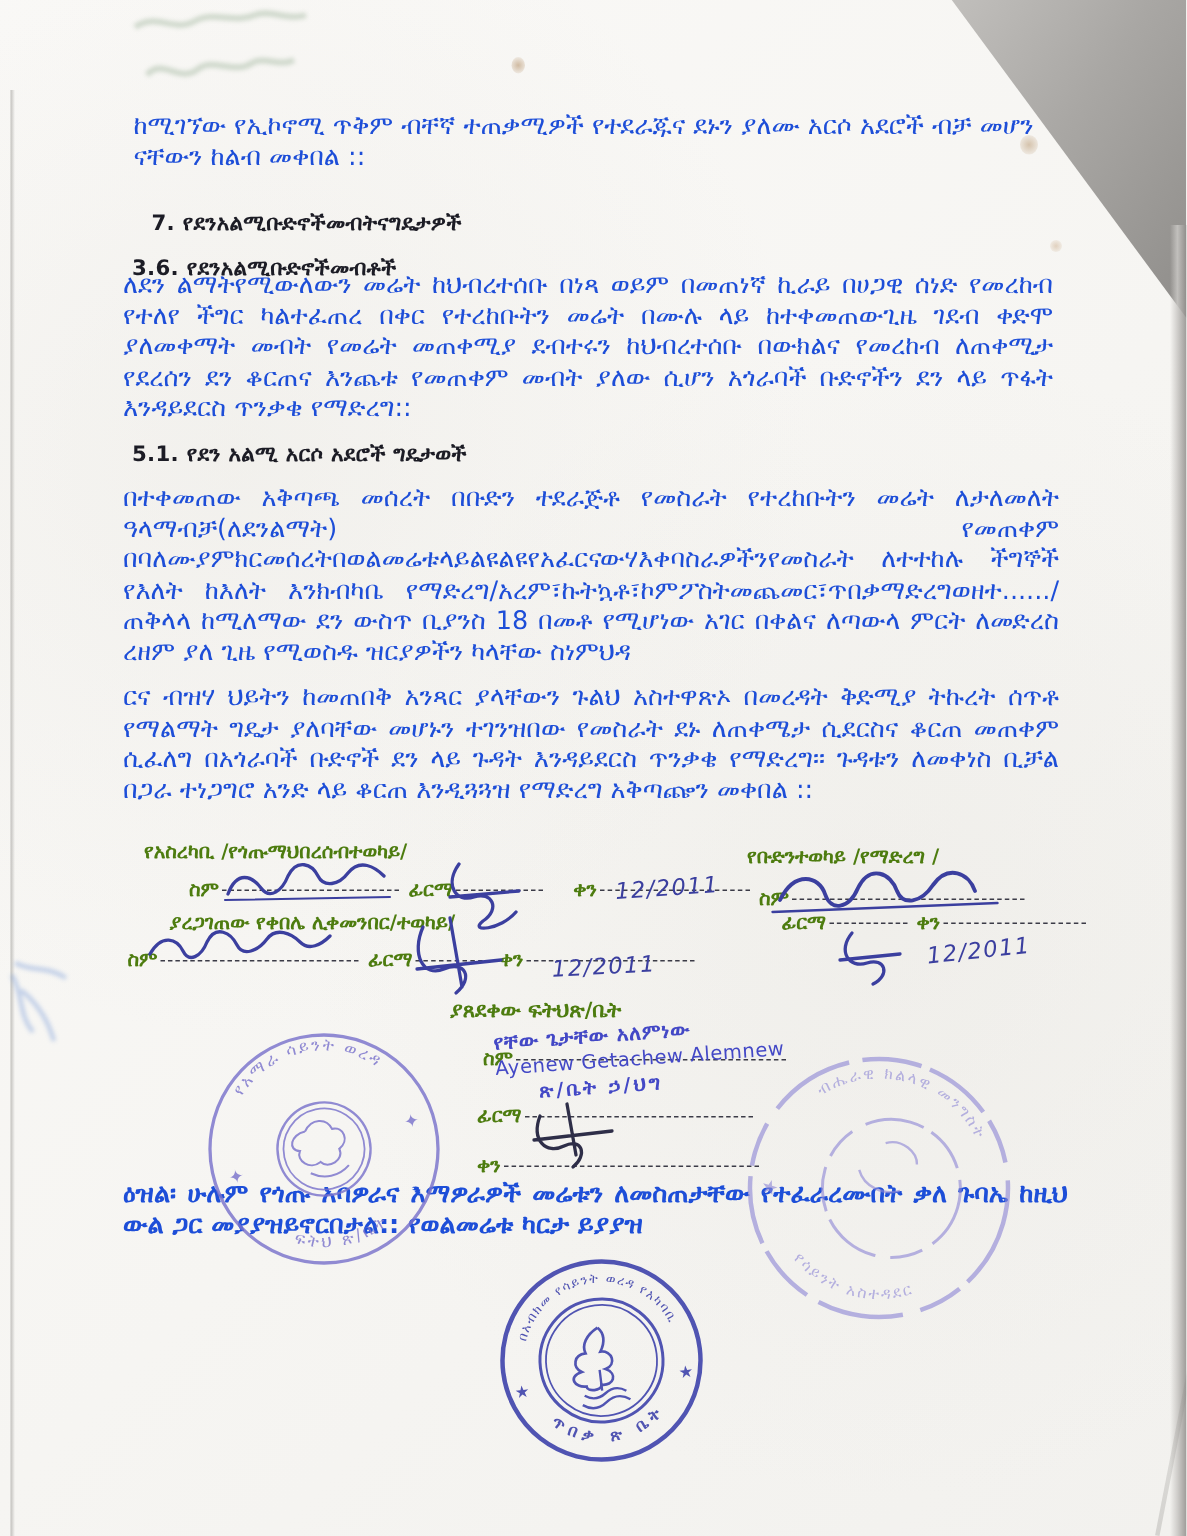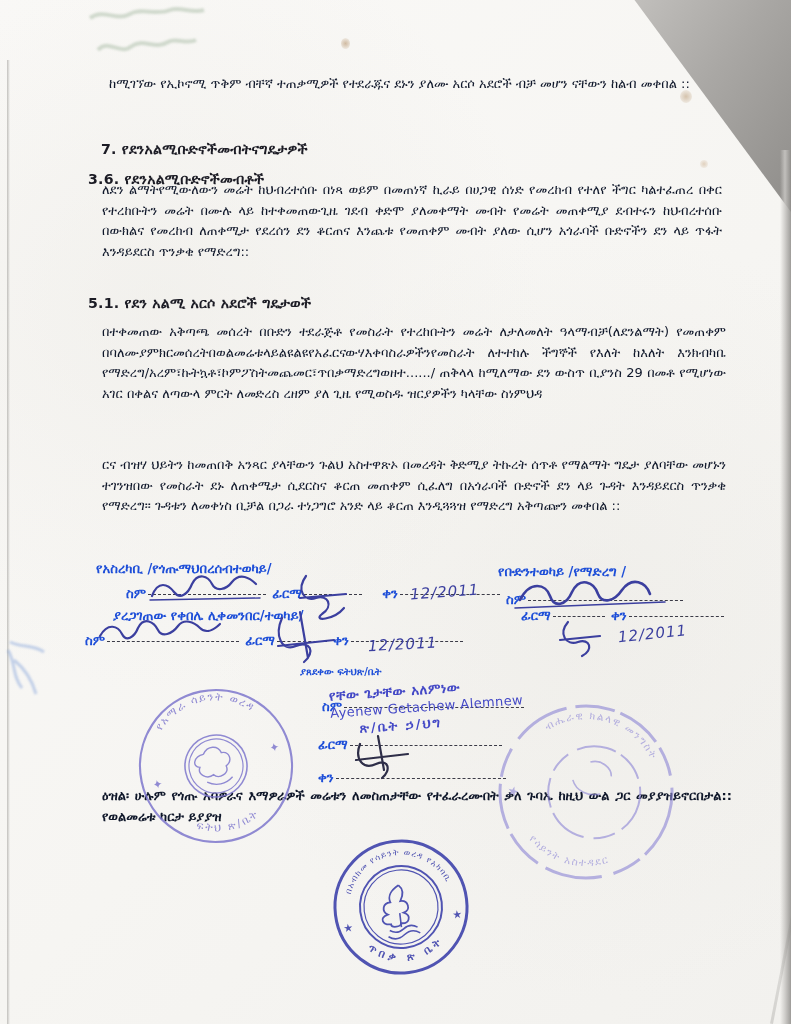--- a/index.html
+++ b/index.html
@@ -4,23 +4,23 @@
 <style>
   html,body{margin:0;padding:0;}
   body{width:791px;height:1024px;position:relative;overflow:hidden;
        font-family:"DejaVu Sans",sans-serif;background:#f7f6f3;}
   .paper{position:absolute;inset:0;
     background:
       radial-gradient(circle at 20% 30%, rgba(230,228,222,.35), transparent 40%),
       radial-gradient(circle at 75% 60%, rgba(228,226,220,.3), transparent 45%),
       linear-gradient(135deg,#faf9f7 0%,#f6f5f2 55%,#f2f1ee 100%);}
   .abs{position:absolute;}
-  .para{font-size:13px;line-height:20.6px;color:#0f172a;text-align:justify;margin-left:20px;}
+  .para{font-size:17px;line-height:20.6px;color:#1d4ed8;text-align:justify;}
   .head{font-weight:bold;font-size:14.2px;color:#1c1c25;letter-spacing:.2px;}
-  .lbl{font-weight:bold;font-size:13.2px;color:#1d4ed8;}
+  .lbl{font-weight:bold;font-size:13.2px;color:#4d7c0f;}
   .sigline{font-size:13.2px;color:#22222b;white-space:nowrap;}
   .ld{display:inline-block;border-bottom:1.7px dashed #3b3b47;height:2px;vertical-align:3px;margin:0 2px;}
   .corner-fold{position:absolute;left:628px;top:0;width:163px;height:212px;
     background:linear-gradient(125deg,#c2c0bd 0%,#a9a7a4 45%,#8f8d8a 100%);
     clip-path:polygon(4% 0,100% 0,100% 100%);}
   .edge-right{position:absolute;right:0;top:150px;bottom:0;width:11px;
     background:linear-gradient(to left,#8e8c89 0%,#c9c7c4 55%,rgba(201,199,196,0) 100%);opacity:.85;}
   .edge-left{position:absolute;left:7px;top:60px;bottom:0;width:3px;
     background:linear-gradient(to right,rgba(140,138,134,.5),rgba(140,138,134,0));}
   .crease{position:absolute;right:18px;bottom:0;width:3px;height:250px;
@@ -61,21 +61,21 @@
 
 <div class="abs para" style="left:89px;top:74px;width:600px">ከሚገኘው የኢኮኖሚ ጥቅም ብቸኛ ተጠቃሚዎች የተደራጁና ደኑን ያለሙ አርሶ አደሮች ብቻ መሆን ናቸውን ከልብ መቀበል ::</div>
 
 <div class="abs head" style="left:101px;top:141px">7. የደንአልሚቡድኖችመብትናግዴታዎች</div>
 <div class="abs head" style="left:88px;top:171px">3.6. የደንአልሚቡድኖችመብቶች</div>
 
 <div class="abs para" style="left:82px;top:180px;width:620px">ለደን  ልማትየሚውለውን መሬት ከህብረተሰቡ በነጻ ወይም በመጠነኛ ኪራይ በሀጋዊ ሰነድ የመረከብ የተለየ ችግር ካልተፈጠረ በቀር የተረከቡትን መሬት በሙሉ ላይ ከተቀመጠውጊዜ ገደብ ቀድሞ ያለመቀማት መብት የመሬት መጠቀሚያ ደብተሩን ከህብረተሰቡ በውክልና የመረከብ ለጠቀሚታ የደረሰን ደን ቆርጠና እንጨቱ የመጠቀም መብት ያለው ሲሆን አጎራባች ቡድኖችን ደን ላይ ጥፋት እንዳይደርስ ጥንቃቄ የማድረግ::</div>
 
 <div class="abs head" style="left:88px;top:295px">5.1. የደን አልሚ አርሶ አደሮች ግዴታወች</div>
 
-<div class="abs para" style="left:82px;top:322px;width:624px">በተቀመጠው አቅጣጫ መሰረት በቡድን ተደራጅቶ የመስራት የተረከቡትን መሬት ለታለመለት ዓላማብቻ(ለደንልማት) የመጠቀም በባለሙያምክርመሰረትበወልመሬቱላይልዩልዩየአፈርናውሃእቀባስራዎችንየመስራት ለተተከሉ ችግኞች የእለት ከእለት እንክብካቤ የማድረግ/አረም፣ኩትኳቶ፣ኮምፖስትመጨመር፣ጥበቃማድረግወዘተ....../ ጠቅላላ ከሚለማው ደን ውስጥ ቢያንስ 29 በመቶ የሚሆነው አገር በቀልና ለጣውላ ምርት ለመድረስ ረዘም ያለ ጊዜ የሚወስዱ ዝርያዎችን ካላቸው ስነምህዳ</div>
+<div class="abs para" style="left:82px;top:322px;width:624px">በተቀመጠው አቅጣጫ መሰረት በቡድን ተደራጅቶ የመስራት የተረከቡትን መሬት ለታለመለት ዓላማብቻ(ለደንልማት) የመጠቀም በባለሙያምክርመሰረትበወልመሬቱላይልዩልዩየአፈርናውሃእቀባስራዎችንየመስራት ለተተከሉ ችግኞች የእለት ከእለት እንክብካቤ የማድረግ/አረም፣ኩትኳቶ፣ኮምፖስትመጨመር፣ጥበቃማድረግወዘተ....../ ጠቅላላ ከሚለማው ደን ውስጥ ቢያንስ 18 በመቶ የሚሆነው አገር በቀልና ለጣውላ ምርት ለመድረስ ረዘም ያለ ጊዜ የሚወስዱ ዝርያዎችን ካላቸው ስነምህዳ</div>
 <div class="abs para" style="left:82px;top:455px;width:624px">ርና ብዝሃ ህይትን ከመጠበቅ አንጻር ያላቸውን ጉልህ አስተዋጽኦ በመረዳት ቅድሚያ ትኩረት ሰጥቶ የማልማት ግዴታ ያለባቸው መሆኑን ተገንዝበው የመስራት ደኑ ለጠቀሜታ ሲደርስና ቆርጠ መጠቀም ሲፈለግ በአጎራባች ቡድኖች ደን ላይ ጉዳት እንዳይደርስ ጥንቃቄ የማድረግ፡፡ ጉዳቱን ለመቀነስ ቢቻል በጋራ ተነጋግሮ አንድ ላይ ቆርጠ እንዲጓጓዝ የማድረግ አቅጣጬን መቀበል ::</div>
 
 <div class="abs lbl" style="left:96px;top:561px">የአስረካቢ /የጎጡማህበረሰብተወካይ/</div>
 
 <div class="abs sigline" style="left:126px;top:586px">
   <span class="lbl">ስም</span><span class="ld" style="width:118px"></span>
   <span class="lbl">ፊርማ</span><span class="ld" style="width:58px"></span>
   <span class="lbl" style="margin-left:14px">ቀን</span><span class="ld" style="width:100px"></span>
 </div>
 
@@ -90,21 +90,21 @@
 <div class="abs lbl" style="left:498px;top:564px">የቡድንተወካይ /የማድረግ /</div>
 
 <div class="abs sigline" style="left:506px;top:592px">
   <span class="lbl">ስም</span><span class="ld" style="width:155px"></span>
 </div>
 <div class="abs sigline" style="left:521px;top:608px">
   <span class="lbl">ፊርማ</span><span class="ld" style="width:52px"></span>
   <span class="lbl">ቀን</span><span class="ld" style="width:95px"></span>
 </div>
 
-<div class="abs lbl" style="left:300px;top:666px;font-size:10px">ያጸደቀው ፍትህጽ/ቤት</div>
+<div class="abs lbl" style="left:300px;top:666px;font-size:14px">ያጸደቀው ፍትህጽ/ቤት</div>
 
 <div class="abs sigline" style="left:322px;top:699px">
   <span class="lbl">ስም</span><span class="ld" style="width:180px"></span>
 </div>
 <div class="abs sigline" style="left:318px;top:737px">
   <span class="lbl">ፊርማ</span><span class="ld" style="width:152px"></span>
 </div>
 <div class="abs sigline" style="left:318px;top:770px">
   <span class="lbl">ቀን</span><span class="ld" style="width:170px"></span>
 </div>

